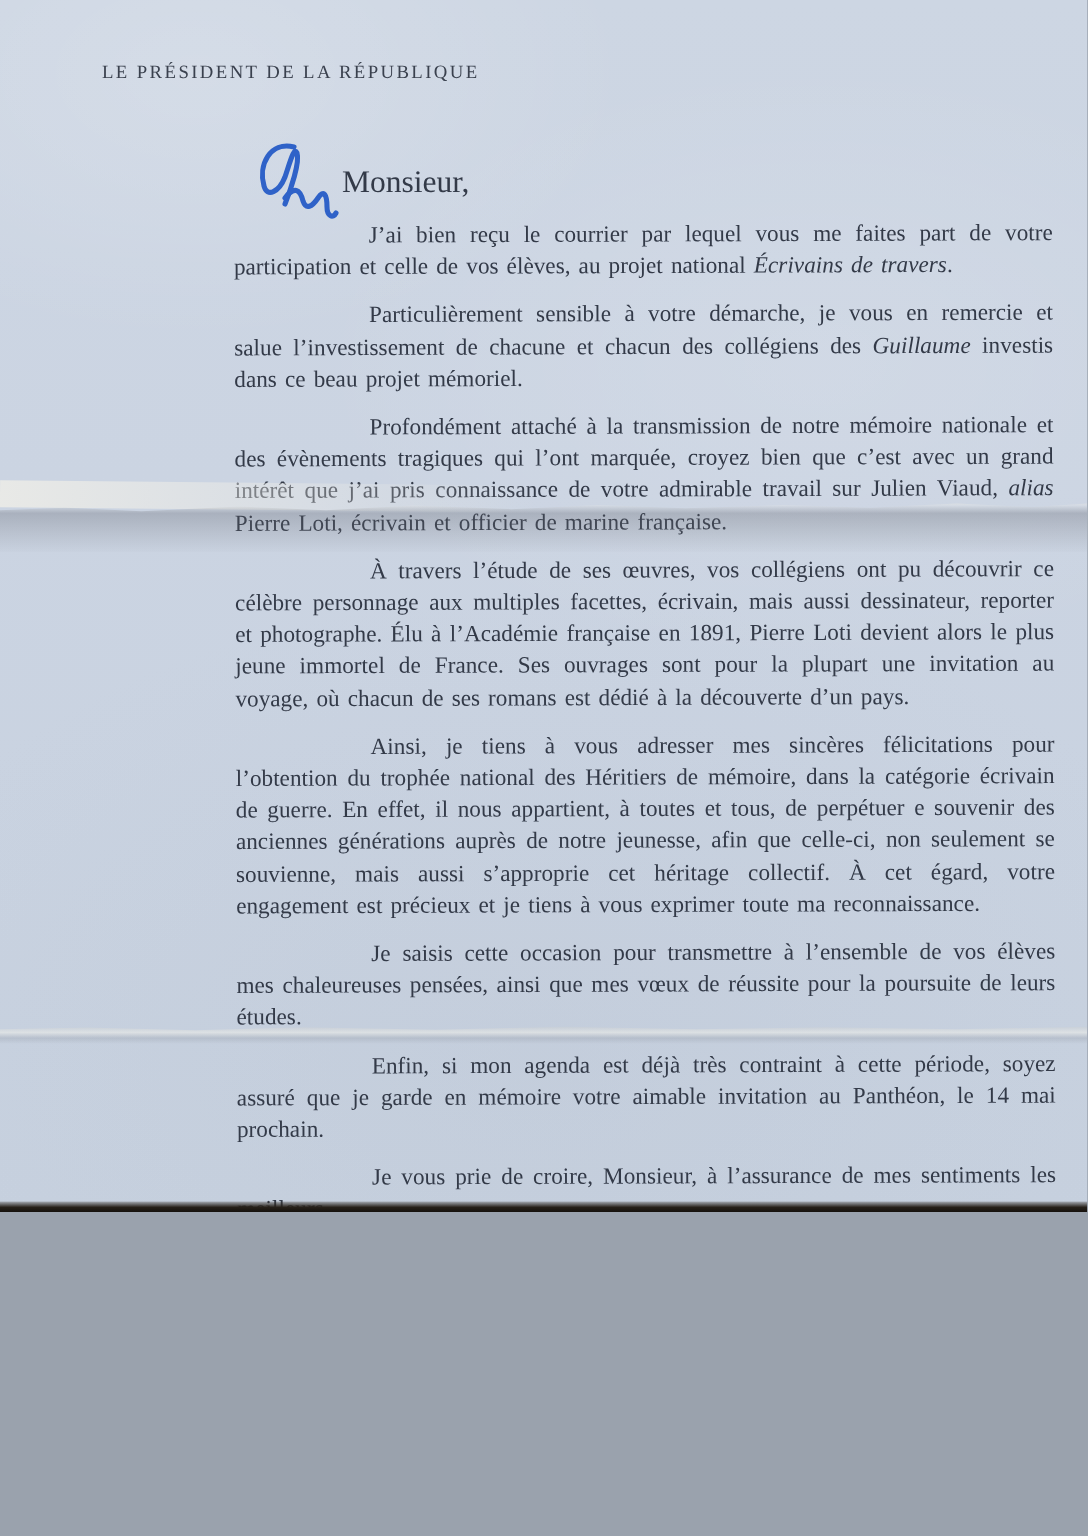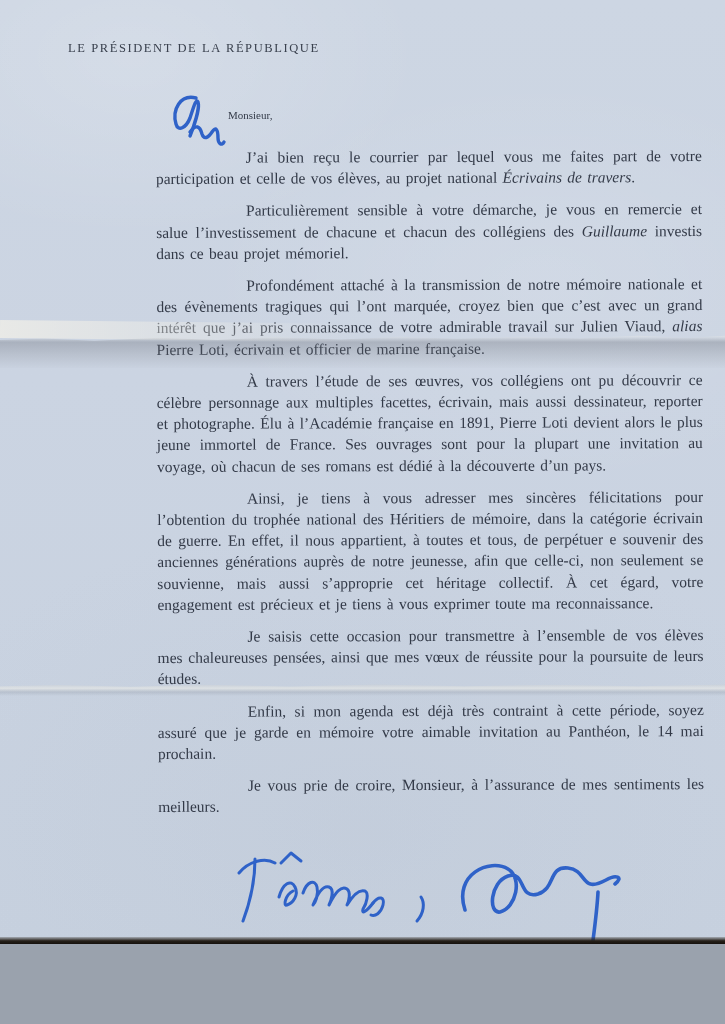--- a/index.html
+++ b/index.html
@@ -1,18 +1,18 @@
 <!DOCTYPE html>
 <html style="--ink: #2f62c8; --text: #333a48;"><head>
 <meta charset="utf-8">
 <style>
   html,body{margin:0;padding:0;background:#9aa2ad;}
   .page{
     position:relative;
-    width:725px;height:944px;
+    width:725px;height:808px;
     margin:0 auto;
     overflow:hidden;
     font-family:"Liberation Serif", serif;
     color:var(--text,#343b49);
     background:
       radial-gradient(420px 260px at 18% 6%, rgba(255,255,255,0.16), transparent 70%),
       radial-gradient(500px 300px at 75% 30%, rgba(255,255,255,0.10), transparent 70%),
       radial-gradient(650px 420px at 50% 88%, rgba(185,195,210,0.28), transparent 75%),
       linear-gradient(180deg,#cdd6e3 0%, #cbd4e2 40%, #c7d1df 100%);
   }
@@ -23,21 +23,21 @@
   }
   .dateline{position:absolute;left:442px;top:93px;white-space:nowrap;}
   .date-prefix{font-size:15px;color:#3a414e;}
   .date-stamp{
     display:inline-block;margin-left:14px;
     font-family:"Liberation Sans", sans-serif;
     font-weight:bold;font-size:19px;letter-spacing:2.5px;
     color:#242a36;transform:scaleX(0.84) scaleY(1.05);
     transform-origin:left center;
   }
-  .salutation{position:absolute;left:228px;top:109px;font-size:11px;}
+  .salutation{position:absolute;left:228px;top:109px;font-size:21px;}
   .body-text{
     position:absolute;left:157px;top:146px;width:546px;
     transform:rotate(-0.2deg);
   }
   .para{
     margin:0 0 11px 0;
     font-size:15.5px;line-height:21.2px;
     text-align:justify;text-indent:90px;
     word-spacing:1.5px;color:#333a48;
   }

